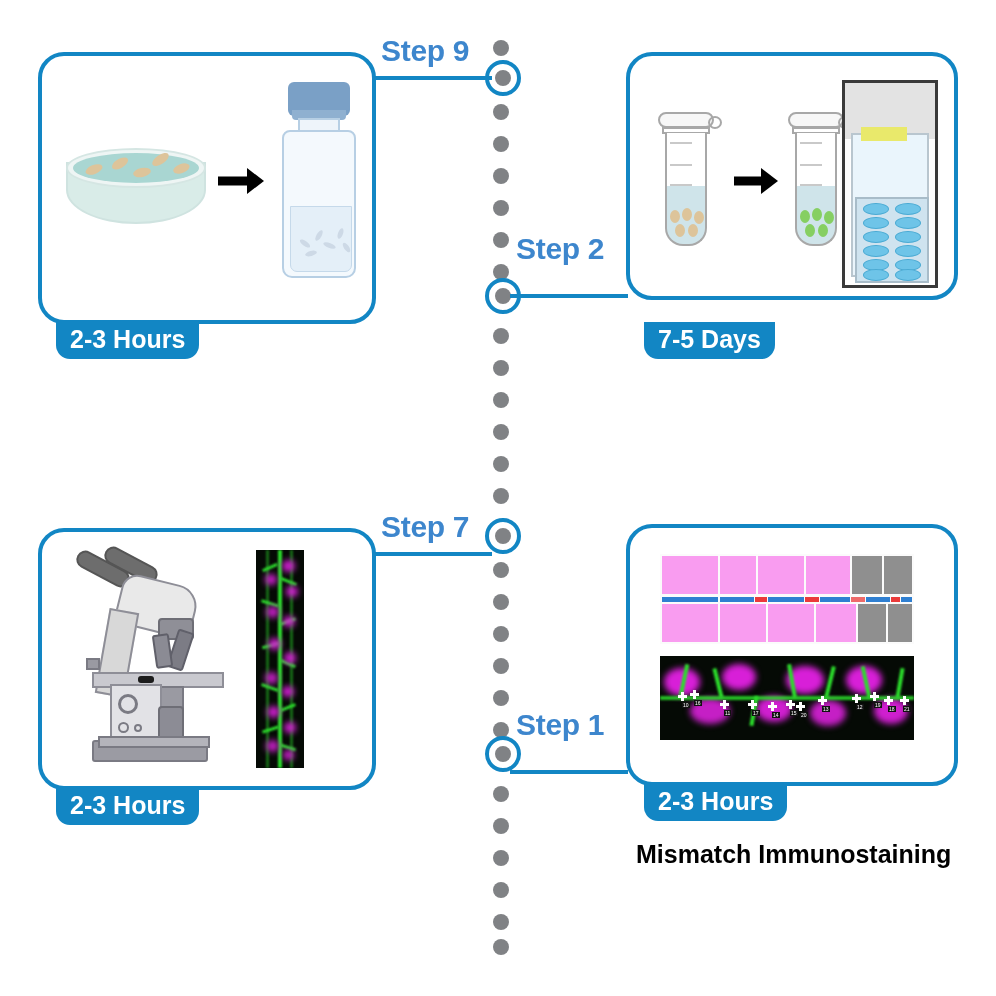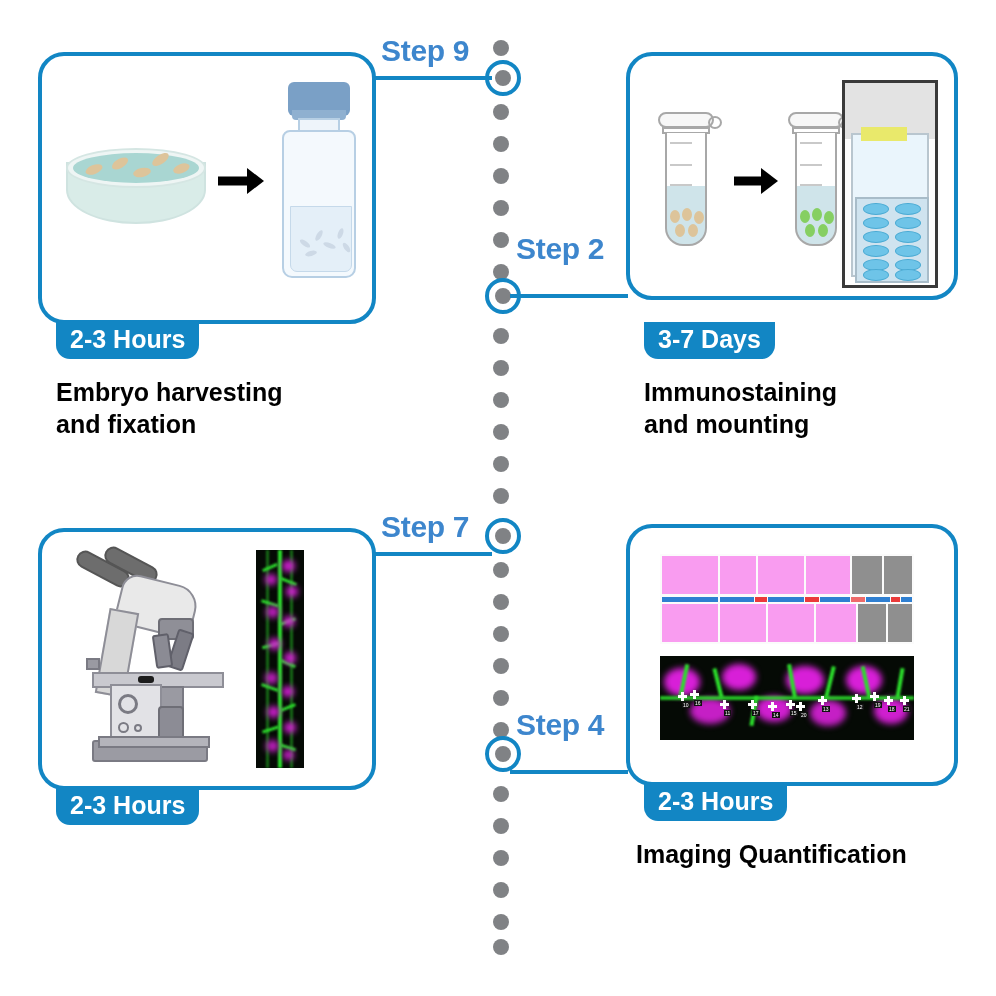--- a/index.html
+++ b/index.html
@@ -184,22 +184,20 @@
           <div class="sp" style="left:22px;top:26px;width:12px;height:5px;transform:rotate(-60deg);"></div>
           <div class="sp" style="left:32px;top:36px;width:13px;height:5px;transform:rotate(20deg);"></div>
           <div class="sp" style="left:44px;top:24px;width:11px;height:5px;transform:rotate(-70deg);"></div>
           <div class="sp" style="left:14px;top:44px;width:12px;height:5px;transform:rotate(-15deg);"></div>
           <div class="sp" style="left:50px;top:38px;width:11px;height:5px;transform:rotate(55deg);"></div>
         </div>
       </div>
     </div>
   </div>
   <div class="badge" style="left:56px;top:322px;">2-3 Hours</div>
-  <div class="caption" style="left:56px;top:376px;">Embryo harvesting
-and fixation</div>
 
   <div class="steplbl" style="left:516px;top:232px;">Step 2</div>
   <div class="panel p2">
     <div class="art tube" style="left:26px;top:56px;width:66px;height:136px;">
       <div class="lid"></div>
         <div class="hinge"></div>
         <div class="collar"></div>
       <div class="barrel"></div>
         <div class="fill"></div>
         <div class="cone"></div>
@@ -249,23 +247,21 @@
           <div class="ov" style="left:38px;top:32px"></div>
         <div class="ov" style="left:6px;top:46px"></div>  
           <div class="ov" style="left:38px;top:46px"></div>
         <div class="ov" style="left:6px;top:60px"></div>  
           <div class="ov" style="left:38px;top:60px"></div>
         <div class="ov" style="left:6px;top:70px"></div>  
           <div class="ov" style="left:38px;top:70px"></div>
       </div>
     </div>
   </div>
-  <div class="badge" style="left:644px;top:322px;">3-7 Days</div>
-  <div class="caption" style="left:644px;top:376px;">Immunostaining
-and mounting</div>
+  <div class="badge" style="left:644px;top:322px;">7-5 Days</div>
 
   <div class="steplbl" style="left:381px;top:510px;">Step 7</div>
   <div class="panel p3">
 
     <div class="scope" style="left:20px;top:22px;width:192px;height:212px;">
       <div style="left:12px;top:6px;width:58px;height:18px;background:#6d6d6d;border-radius:9px;transform:rotate(28deg);border:2px solid #555;box-sizing:border-box;"></div>
       <div style="left:40px;top:2px;width:58px;height:18px;background:#6d6d6d;border-radius:9px;transform:rotate(28deg);border:2px solid #555;box-sizing:border-box;"></div>
       <div style="left:56px;top:26px;width:78px;height:52px;background:#e9e9e9;border:2px solid #8e8e97;border-radius:16px 22px 8px 8px;transform:rotate(14deg);box-sizing:border-box;"></div>
       <div style="left:40px;top:56px;width:30px;height:86px;background:#d8d8d8;border:2px solid #8e8e97;transform:rotate(10deg);box-sizing:border-box;"></div>
       <div style="left:96px;top:64px;width:36px;height:22px;background:#8f8f97;border:2px solid #6e6e76;border-radius:4px;box-sizing:border-box;"></div>
@@ -308,21 +304,21 @@
       <div class="blob" style="left:9px;top:122px;width:13px;height:12px;background:#c51fc5;"></div>
       <div class="blob" style="left:26px;top:136px;width:12px;height:11px;background:#d81fd8;"></div>
       <div class="blob" style="left:11px;top:156px;width:13px;height:12px;background:#cf1fcf;"></div>
       <div class="blob" style="left:28px;top:172px;width:12px;height:11px;background:#d81fd8;"></div>
       <div class="blob" style="left:10px;top:190px;width:13px;height:12px;background:#c51fc5;"></div>
       <div class="blob" style="left:27px;top:200px;width:11px;height:10px;background:#d81fd8;"></div>
     </div>
   </div>
   <div class="badge" style="left:56px;top:788px;">2-3 Hours</div>
 
-  <div class="steplbl" style="left:516px;top:708px;">Step 4</div>
+  <div class="steplbl" style="left:516px;top:708px;">Step 1</div>
   <div class="panel p4">
 
     <div class="sch" style="left:30px;top:26px;width:254px;height:90px;">
 
       <div class="cellblk" style="left:2px;top:2px;width:56px;height:38px;background:#f99cf0;"></div>
       <div class="cellblk" style="left:60px;top:2px;width:36px;height:38px;background:#f99cf0;"></div>
       <div class="cellblk" style="left:98px;top:2px;width:46px;height:38px;background:#f99cf0;"></div>
       <div class="cellblk" style="left:146px;top:2px;width:44px;height:38px;background:#f99cf0;"></div>
       <div class="cellblk" style="left:192px;top:2px;width:30px;height:38px;background:#8f8f8f;"></div>
       <div class="cellblk" style="left:224px;top:2px;width:28px;height:38px;background:#8f8f8f;"></div>
@@ -407,15 +403,15 @@
           <i></i>
         </div>
         <div class="mtag" style="left:228px;top:50px">18</div>
       <div class="marker" style="left:240px;top:40px">
           <i></i>
         </div>
         <div class="mtag" style="left:243px;top:50px">21</div>
     </div>
   </div>
   <div class="badge" style="left:644px;top:784px;">2-3 Hours</div>
-  <div class="caption" style="left:636px;top:838px;">Imaging Quantification</div>
+  <div class="caption" style="left:636px;top:838px;">Mismatch Immunostaining</div>
 
 </div>
 
 </body></html>

